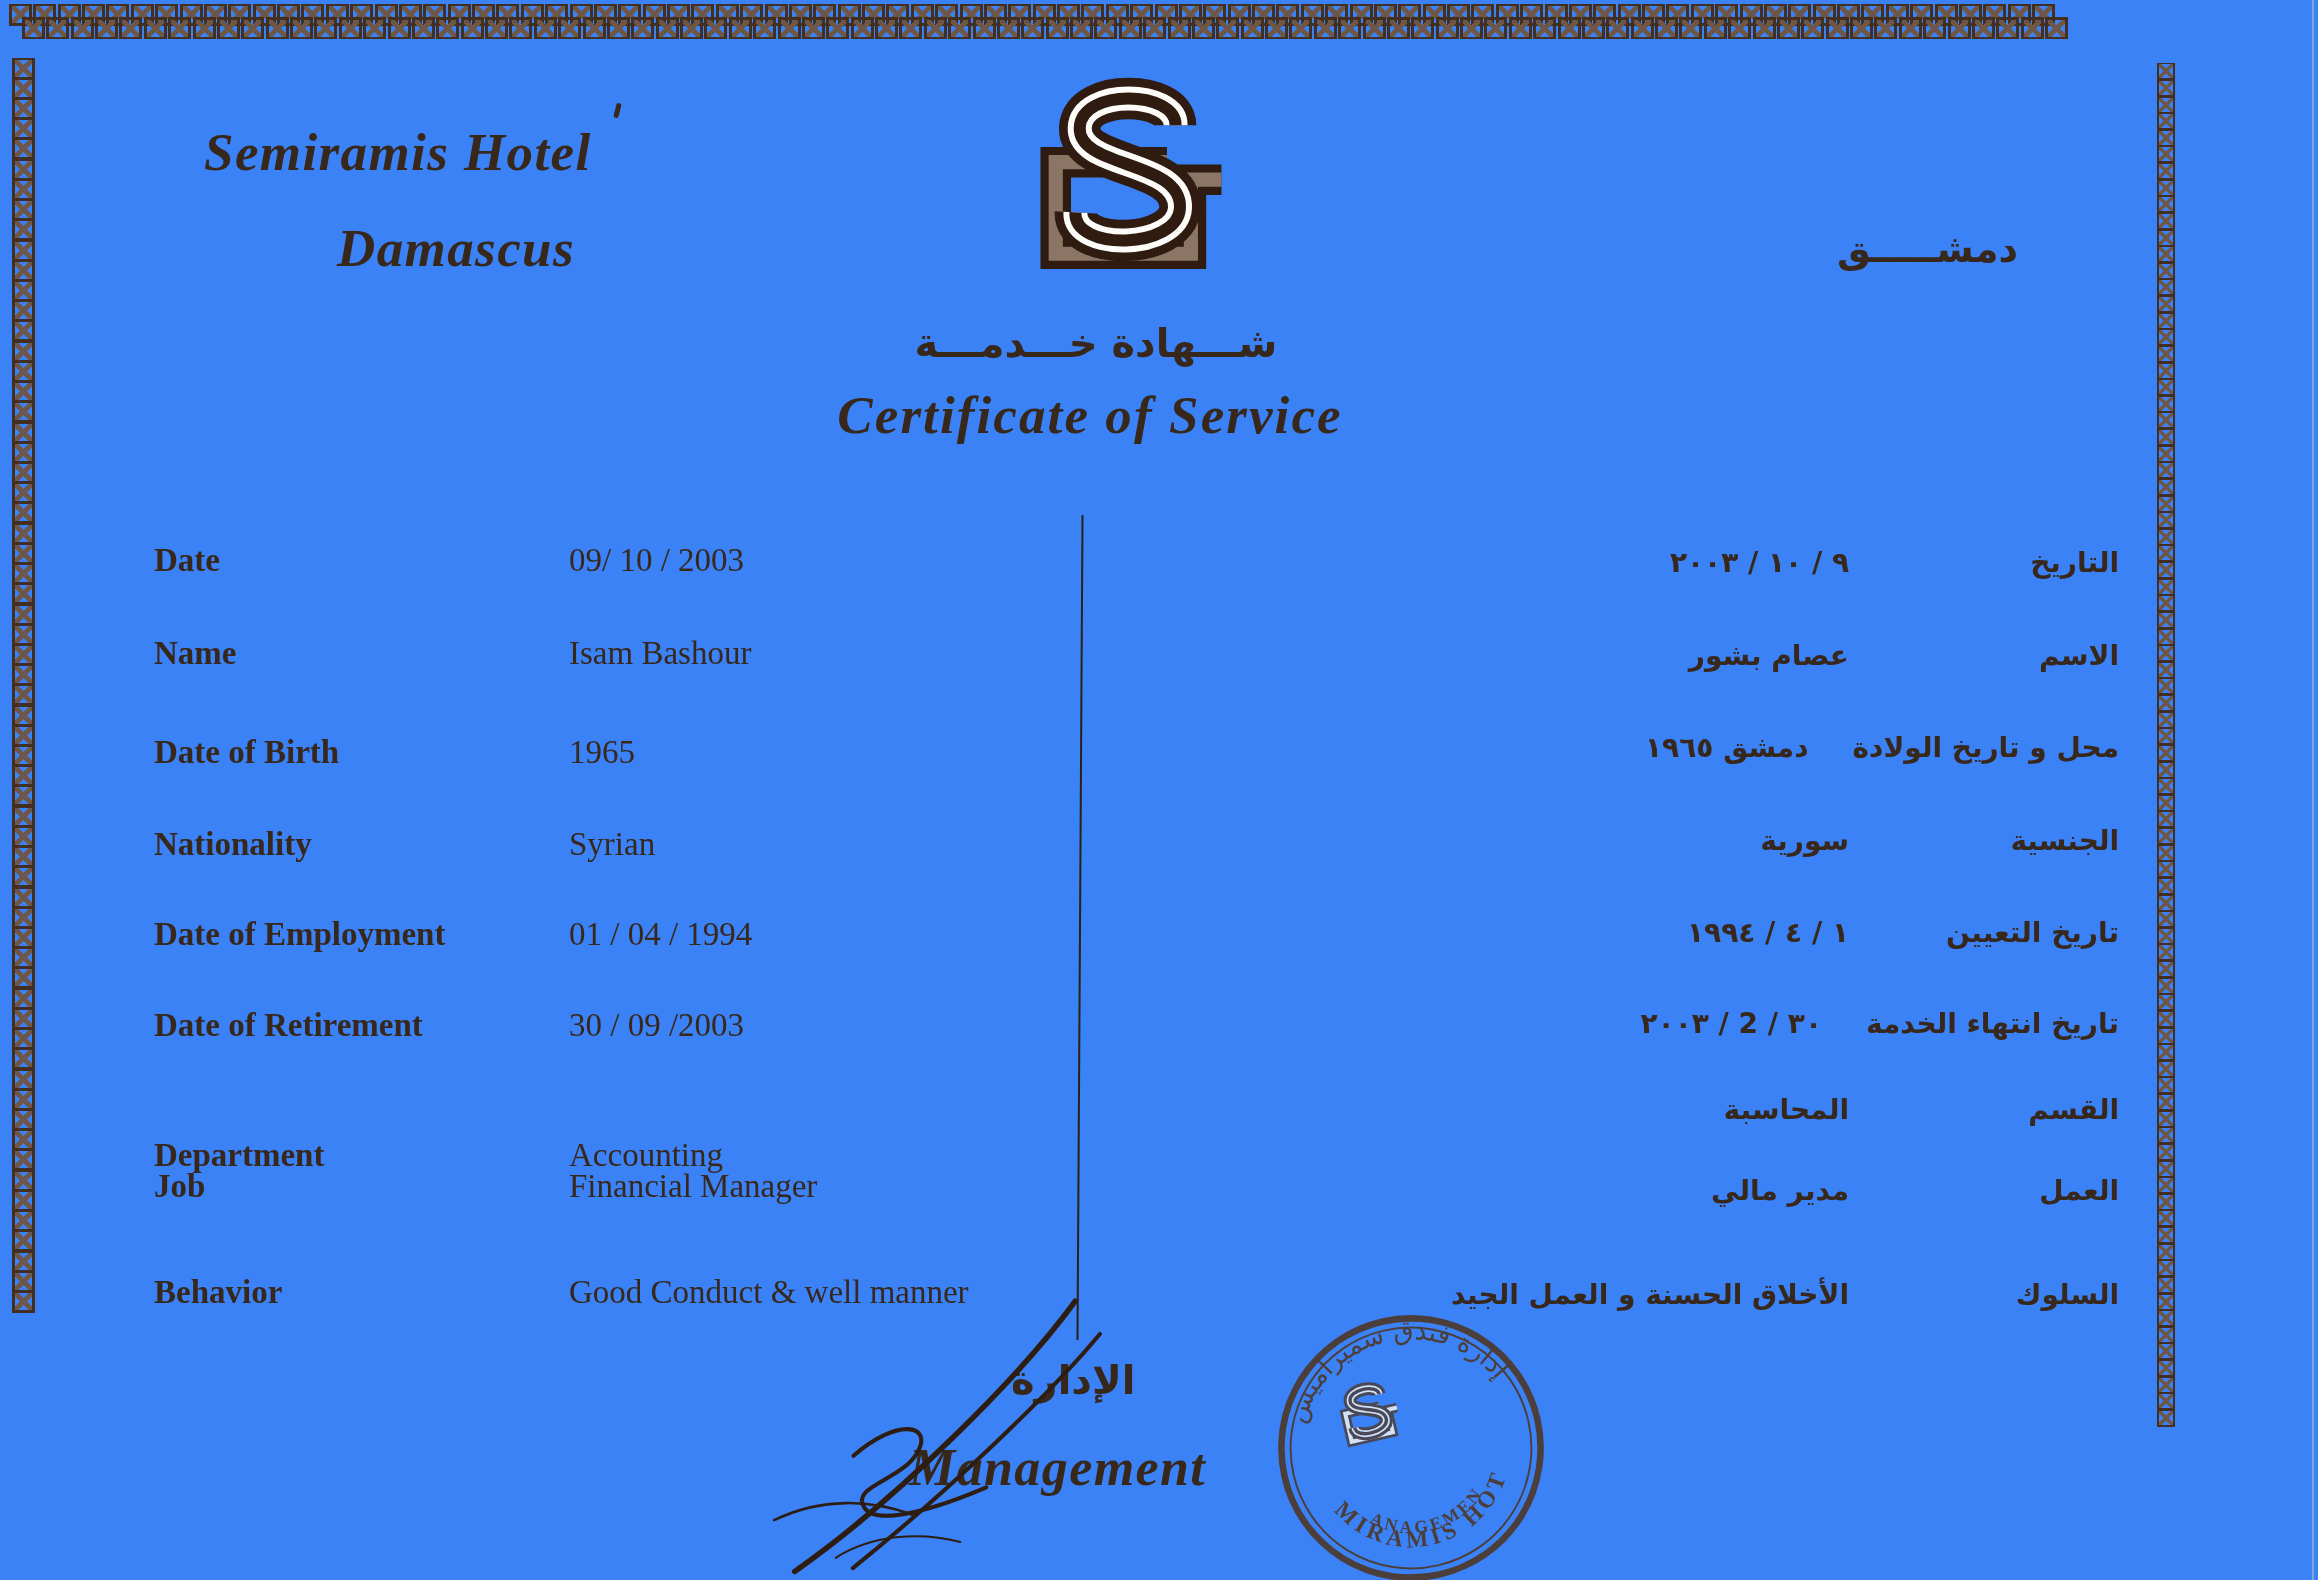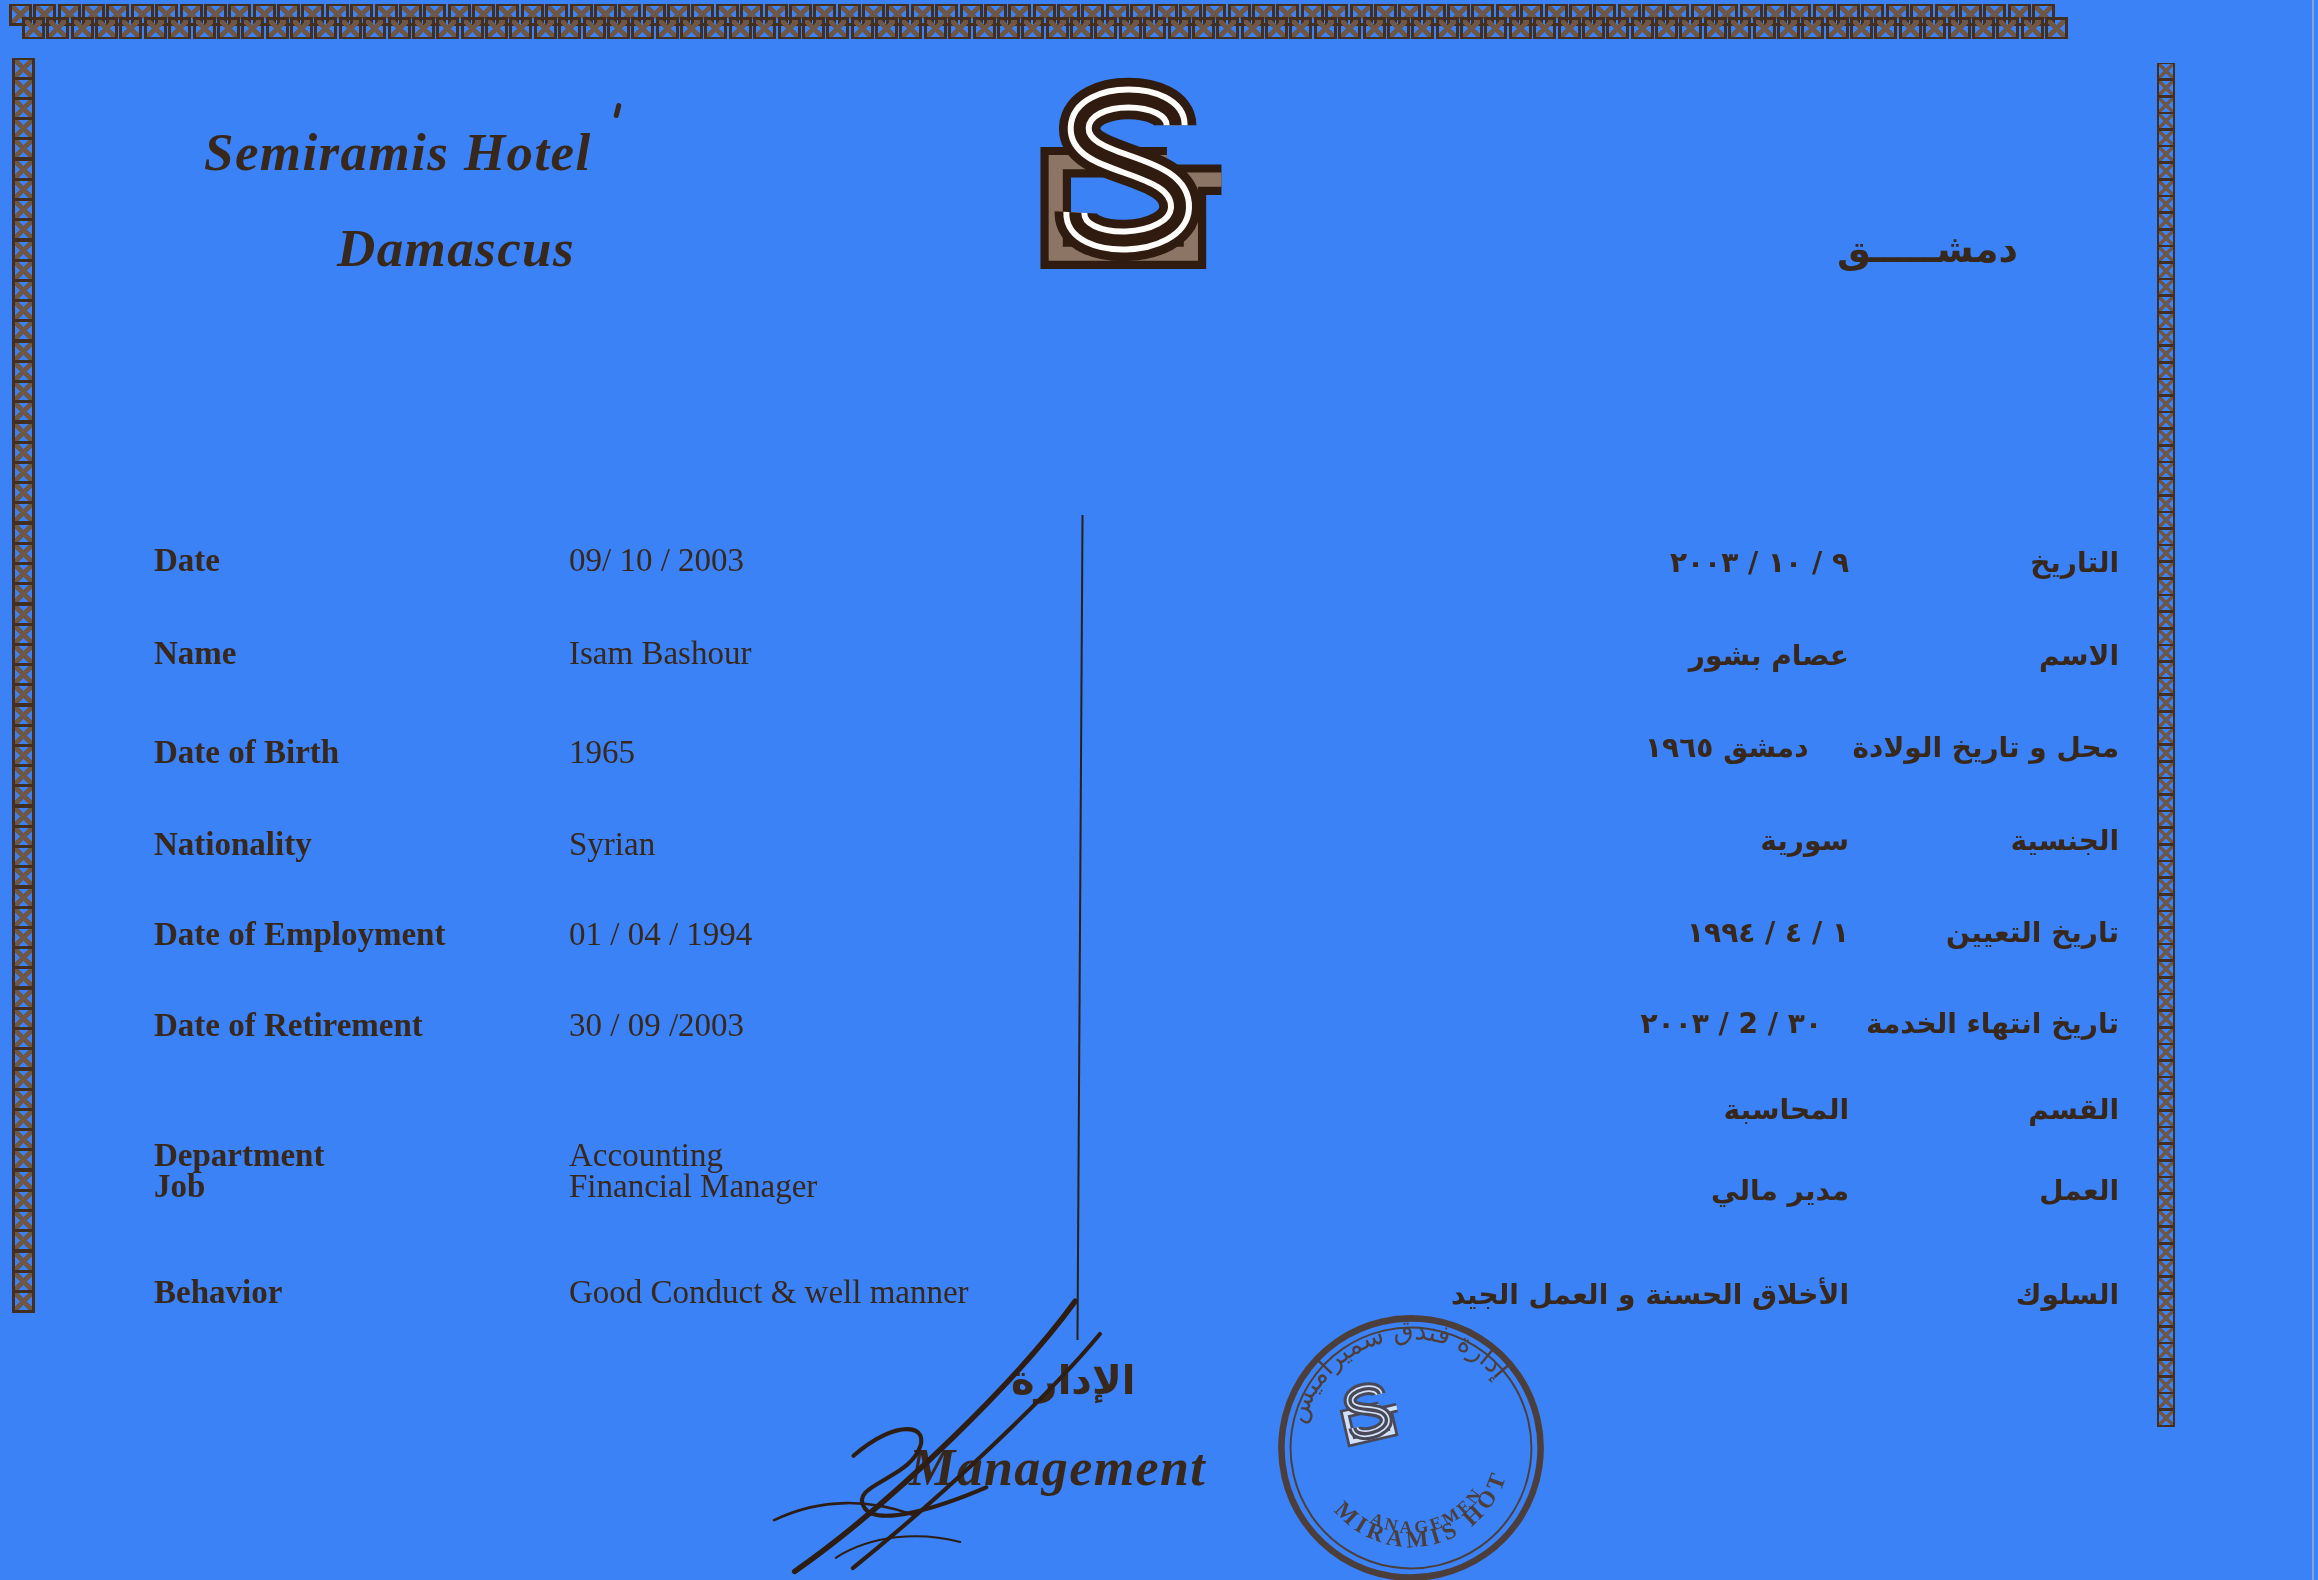--- a/index.html
+++ b/index.html
@@ -390,20 +390,22 @@
 
       <path d="M148,80 H46 V164 H170 V96 H198" stroke="#2f1b10" stroke-width="28"></path>
       <path d="M148,80 H46 V164 H170 V96 H198" stroke="#8d7566" stroke-width="13"></path>
 
       <path d="M156,46 C156,14 70,12 68,48 C66,86 162,78 160,122 C158,160 62,162 64,126" stroke="#2f1b10" stroke-width="38"></path>
       <path d="M156,46 C156,14 70,12 68,48 C66,86 162,78 160,122 C158,160 62,162 64,126" stroke="#fdfcf8" stroke-width="22"></path>
       <path d="M156,46 C156,14 70,12 68,48 C66,86 162,78 160,122 C158,160 62,162 64,126" stroke="#2f1b10" stroke-width="11"></path>
     </g>
   </svg>
 
+  <div id="title-ar">شـــهادة خـــدمـــة</div>
+  <div id="title-en">Certificate of Service</div>
 
   <div id="fields-en">
       <div class="row-en" style="top: 542px;"><span class="lbl">Date</span><span class="val">09/ 10 / 2003</span></div>
       <div class="row-en" style="top: 635px;"><span class="lbl">Name</span><span class="val">Isam Bashour</span></div>
       <div class="row-en" style="top: 734px;"><span class="lbl">Date of Birth</span><span class="val">1965</span></div>
       <div class="row-en" style="top: 826px;"><span class="lbl">Nationality</span><span class="val">Syrian</span></div>
       <div class="row-en" style="top: 916px;"><span class="lbl">Date of Employment</span><span class="val">01 / 04 / 1994</span></div>
       <div class="row-en" style="top: 1007px;"><span class="lbl">Date of Retirement</span><span class="val">30 / 09 /2003</span></div>
       <div class="row-en" style="top: 1093px; margin-top: 44px;"><span class="lbl">Department</span><span class="val">Accounting</span></div>
       <div class="row-en" style="top: 1168px;"><span class="lbl">Job</span><span class="val">Financial Manager</span></div>

